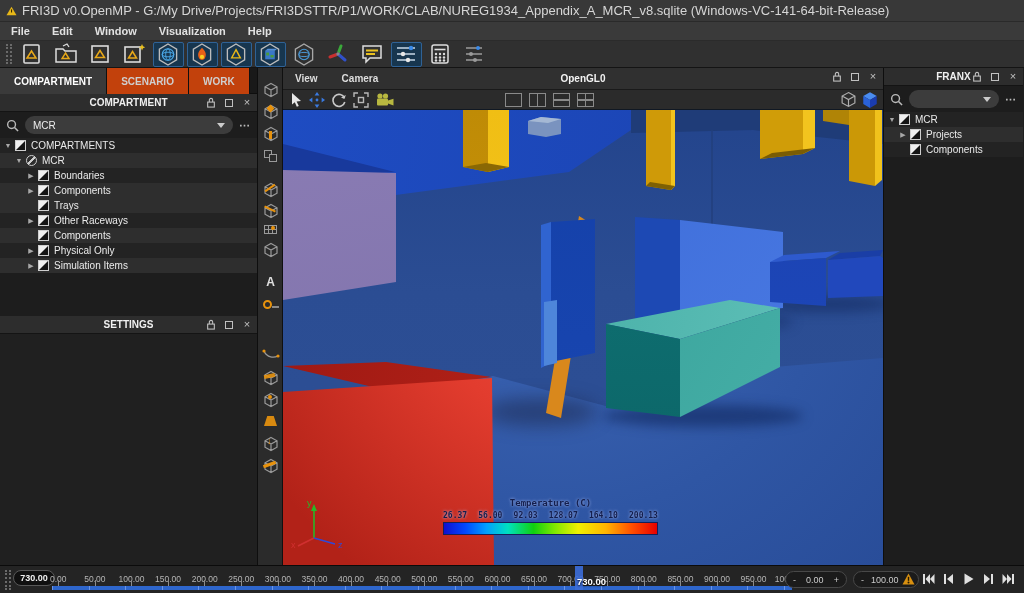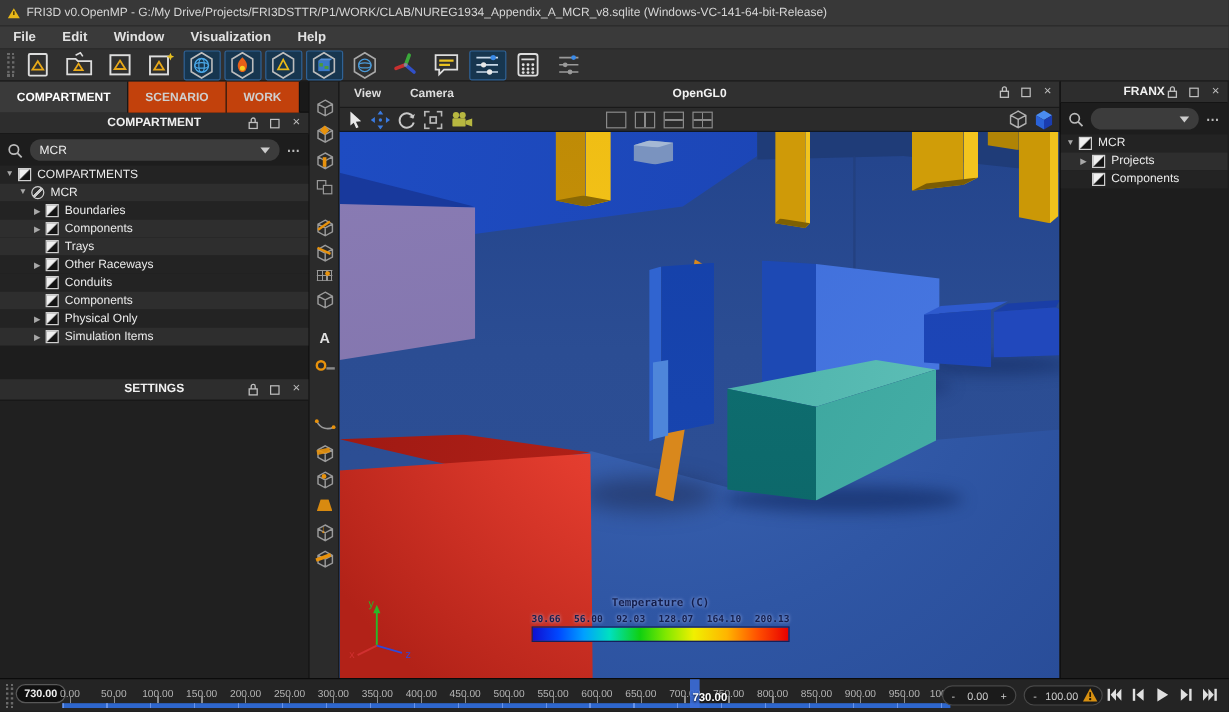--- a/index.html
+++ b/index.html
@@ -1,21 +1,21 @@
 <!DOCTYPE html>
 <html><head>
 <meta charset="utf-8">
 <style>
   *{margin:0;padding:0;box-sizing:border-box;}
   html,body{width:1024px;height:593px;overflow:hidden;background:#1e1e1e;
     font-family:"Liberation Sans",sans-serif;-webkit-font-smoothing:antialiased;}
   .abs{position:absolute;}
   
   #titlebar{position:absolute;left:0;top:0;width:1024px;height:22px;background:#383838;display:flex;align-items:center;padding-left:6px;border-bottom:1px solid #2a2a2a;}
-  #titlebar .ttext{font-size:10px;color:#d6d6d6;margin-left:5px;white-space:nowrap;}
+  #titlebar .ttext{font-size:13px;color:#d6d6d6;margin-left:5px;white-space:nowrap;}
   #menubar{position:absolute;left:0;top:22px;width:1024px;height:19px;background:#3a3a3a;display:flex;align-items:center;border-bottom:1px solid #2b2b2b;}
   .menu-item{font-size:11px;font-weight:bold;color:#e2e2e2;padding:0 11px;height:100%;display:flex;align-items:center;cursor:default;}
   #toolbar{position:absolute;left:0;top:41px;width:1024px;height:27px;background:#303030;display:flex;align-items:center;border-bottom:1px solid #141414;padding-left:3px;}
   .grip{width:6px;height:20px;margin:0 3px;border-left:2px dotted #6a6a6a;border-right:2px dotted #6a6a6a;}
   .tbtn{width:31px;height:25px;display:flex;align-items:center;justify-content:center;border-radius:2px;margin:0 1.5px;}
   .tbtn.pressed{background:#17364f;border:1px solid #2f6296;}
   
   #main{position:absolute;left:0;top:68px;width:1024px;height:497px;display:flex;}
   #left-panel{width:258px;height:497px;background:#1d1d1d;position:relative;border-right:1px solid #0e0e0e;}
   .tabbar{position:absolute;left:0;top:0;width:100%;height:26px;background:#191919;display:flex;border-bottom:1px solid #0e0e0e;}
@@ -313,25 +313,20 @@
         <div class="trow alt d2">
             <span class="exp"></span>
             <span class="ticon"></span>
             <span>Trays</span>
           </div>
         <div class="trow base d2">
             <span class="exp">▶</span>
             <span class="ticon"></span>
             <span>Other Raceways</span>
           </div>
-        <div class="trow base d2">
-            <span class="exp"></span>
-            <span class="ticon"></span>
-            <span>Conduits</span>
-          </div>
         <div class="trow alt d2">
             <span class="exp"></span>
             <span class="ticon"></span>
             <span>Components</span>
           </div>
         <div class="trow base d2">
             <span class="exp">▶</span>
             <span class="ticon"></span>
             <span>Physical Only</span>
           </div>
@@ -610,21 +605,21 @@
         <path d="M25 50 L9 58" stroke="#d03030" stroke-width="1.6"></path>
         <path d="M25 50 L46 56" stroke="#3048d8" stroke-width="1.6"></path>
         <text x="18" y="18" fill="#28b828" font-size="9">y</text>
         <text x="2" y="60" fill="#d03030" font-size="9">x</text>
         <text x="49" y="60" fill="#3048d8" font-size="9">z</text>
       </svg>
 
       <div class="legend">
         <div class="leg-title">Temperature (C)</div>
         <div class="leg-ticks">
-            <span class="ltick">30.66</span>
+            <span class="ltick">26.37</span>
             <span class="ltick">56.00</span>
             <span class="ltick">92.03</span>
             <span class="ltick">128.07</span>
             <span class="ltick">164.10</span>
             <span class="ltick">200.13</span>
           </div>
         <div class="leg-bar"></div>
       </div>
     </div>
   </div>

